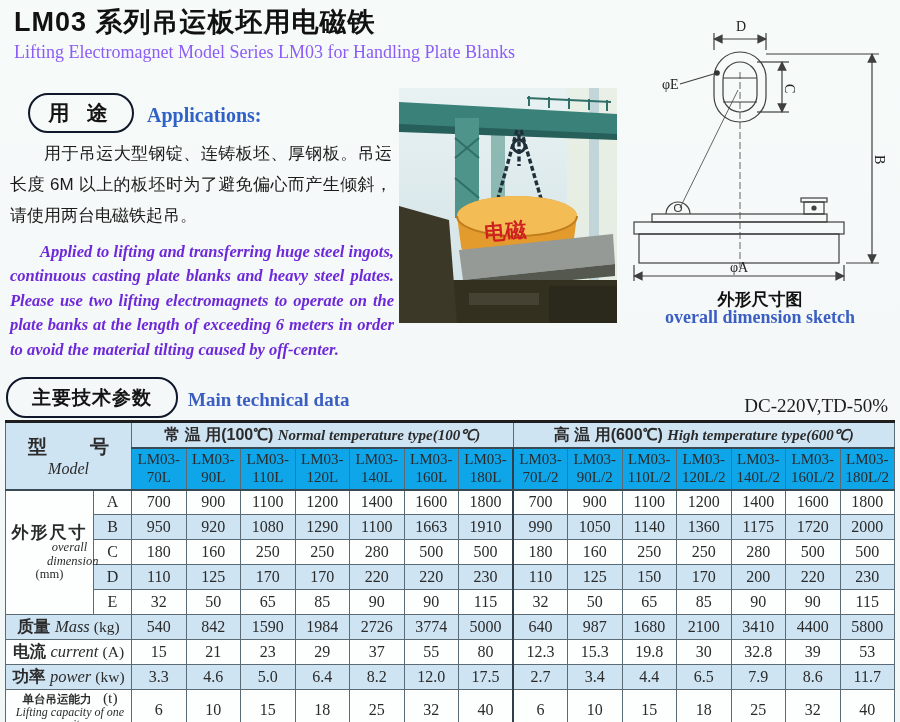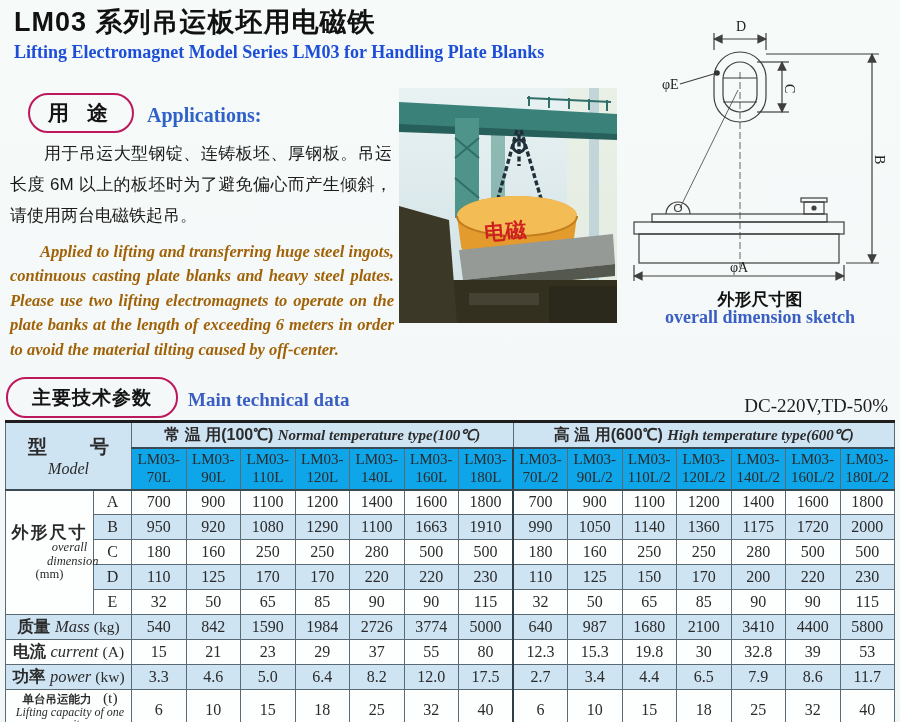--- a/index.html
+++ b/index.html
@@ -4,38 +4,38 @@
 <style>
   html,body{margin:0;padding:0;}
   body{
     width:900px;height:722px;position:relative;overflow:hidden;
     background:linear-gradient(180deg,#f6faf9 0%,#f4f8f8 60%,#f1f6f6 100%);
     font-family:"Liberation Sans", sans-serif;color:#1c1c1c;
   }
   .abs{position:absolute;}
   
   .title{left:14px;top:4px;font-size:27px;font-weight:bold;letter-spacing:1px;color:#111;}
-  .subtitle{left:14px;top:42px;font-family:"Liberation Serif",serif;font-weight:bold;
-    font-size:18px;color:#1d4ed8;}
-  
-  .pill{border:2px solid #be185d;border-radius:20px;display:flex;align-items:center;
-    justify-content:center;font-weight:bold;color:#141414;background:transparent;}
+  .subtitle{left:14px;top:42px;font-family:"Liberation Serif",serif;font-weight:normal;
+    font-size:18px;color:#8b5cf6;}
+  
+  .pill{border:2px solid #0f172a;border-radius:20px;display:flex;align-items:center;
+    justify-content:center;font-weight:bold;color:#141414;background:transparent;font-family:Liberation Serif, serif;}
   .pill-app{left:28px;top:93px;width:102px;height:36px;font-size:21px;letter-spacing:6px;}
   .pill-tech{left:6px;top:377px;width:168px;height:37px;font-size:19px;letter-spacing:1px;}
   .app-head{left:147px;top:104px;font-family:"Liberation Serif",serif;font-weight:bold;
     font-size:20px;color:#2f62c8;}
   .tech-head{left:188px;top:389px;font-family:"Liberation Serif",serif;font-weight:bold;
     font-size:19px;color:#3a5ec2;}
   .power-note{right:12px;top:395px;font-family:"Liberation Serif",serif;font-size:19px;color:#1c1c1c;text-align:right;}
   
   .para-cn{left:10px;top:138px;width:382px;font-size:17px;line-height:31px;
     text-align:justify;text-indent:34px;color:#1b1b1b;}
   .para-en{left:10px;top:240px;width:384px;font-family:"Liberation Serif",serif;
     font-style:italic;font-weight:bold;font-size:16.5px;line-height:24.4px;
-    text-align:justify;text-indent:30px;color:#a16207;}
+    text-align:justify;text-indent:30px;color:#6d28d9;}
   
   .photo{left:399px;top:88px;width:218px;height:235px;}
   .sketch{left:622px;top:10px;width:276px;height:280px;}
   .cap-cn{left:622px;top:288px;width:276px;text-align:center;font-size:17px;font-weight:bold;color:#111;}
   .cap-en{left:622px;top:307px;width:276px;text-align:center;font-family:"Liberation Serif",serif;
     font-weight:bold;font-size:18px;color:#3a5ec2;}
   
   .tblwrap{left:5px;top:420px;width:890px;}
   table.spec{border-collapse:collapse;table-layout:fixed;width:890px;
     border-top:3px solid #1e1e1e;border-bottom:3px solid #1e1e1e;

